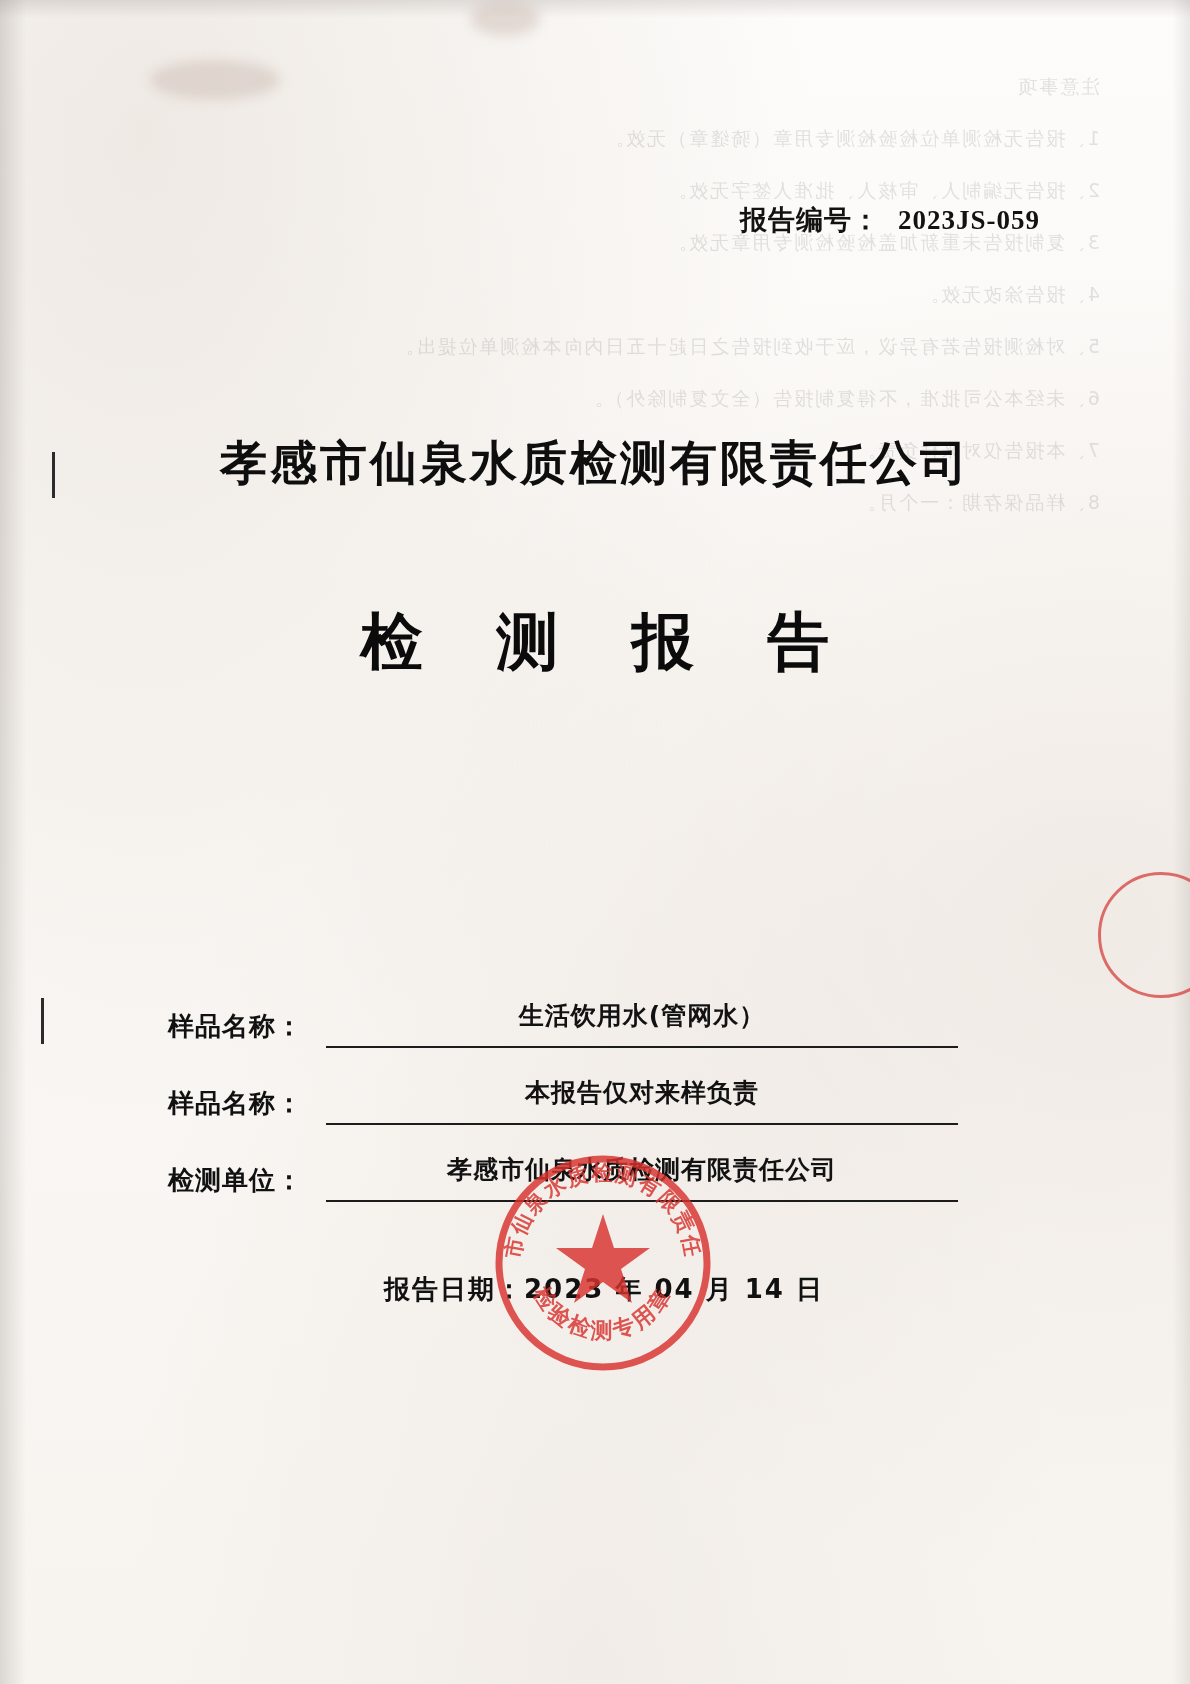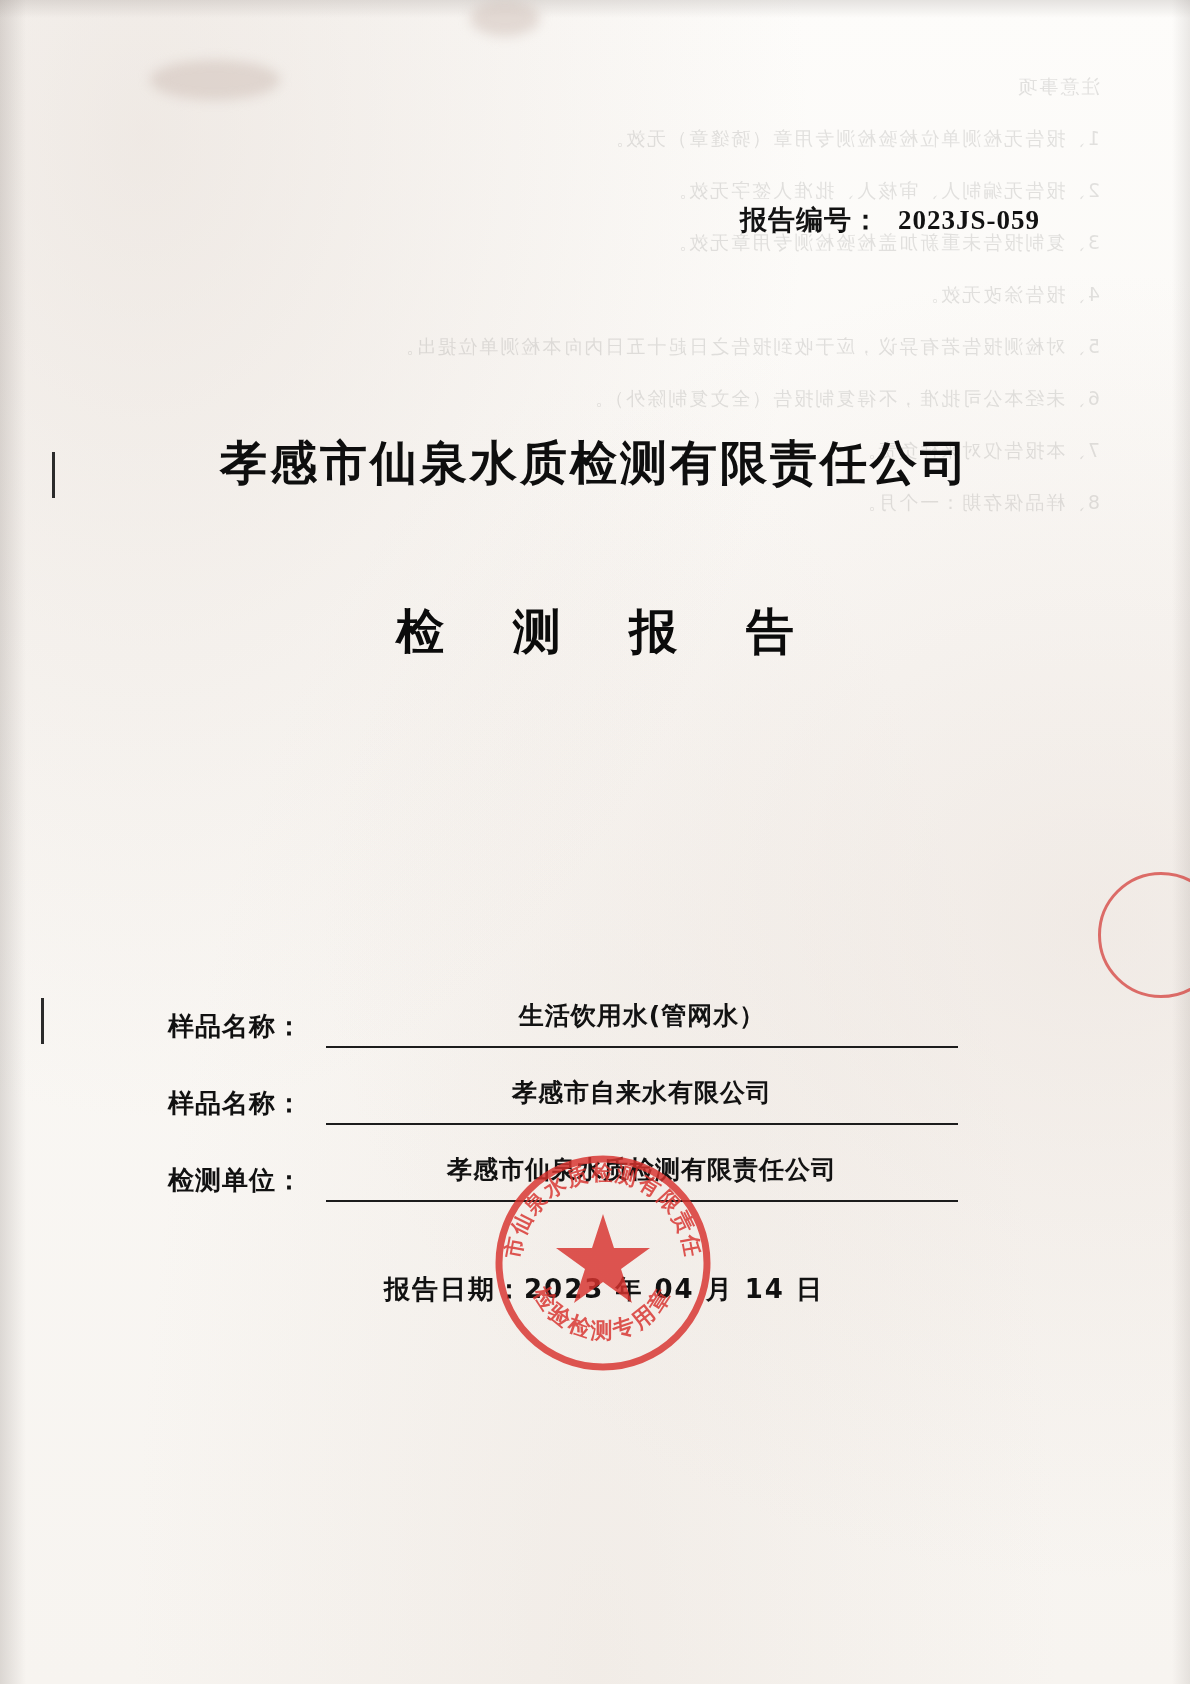--- a/index.html
+++ b/index.html
@@ -116,21 +116,21 @@
     color: #0e0e0e;
     font-family: "DejaVu Sans", "Liberation Sans", sans-serif;
   }
 
   .doc-title {
     position: absolute;
     top: 600px;
     left: 0;
     width: 100%;
     text-align: center;
-    font-size: 48px;
+    font-size: 62px;
     font-weight: 700;
     letter-spacing: 26px;
     text-indent: 26px;
     color: #0b0b0b;
     font-family: "DejaVu Sans", "Liberation Sans", sans-serif;
   }
 
   
   .fields {
     position: absolute;
@@ -250,21 +250,21 @@
   <div class="fields">
     <div class="field-row">
       <div class="field-label">样品名称：</div>
       <div class="field-value-wrap">
         <span class="field-value">生活饮用水(管网水）</span>
       </div>
     </div>
     <div class="field-row">
       <div class="field-label">样品名称：</div>
       <div class="field-value-wrap">
-        <span class="field-value">孝感市自来水有限公司</span>
+        <span class="field-value">本报告仅对来样负责</span>
       </div>
     </div>
     <div class="field-row">
       <div class="field-label">检测单位：</div>
       <div class="field-value-wrap">
         <span class="field-value">孝感市仙泉水质检测有限责任公司</span>
       </div>
     </div>
   </div>
 

